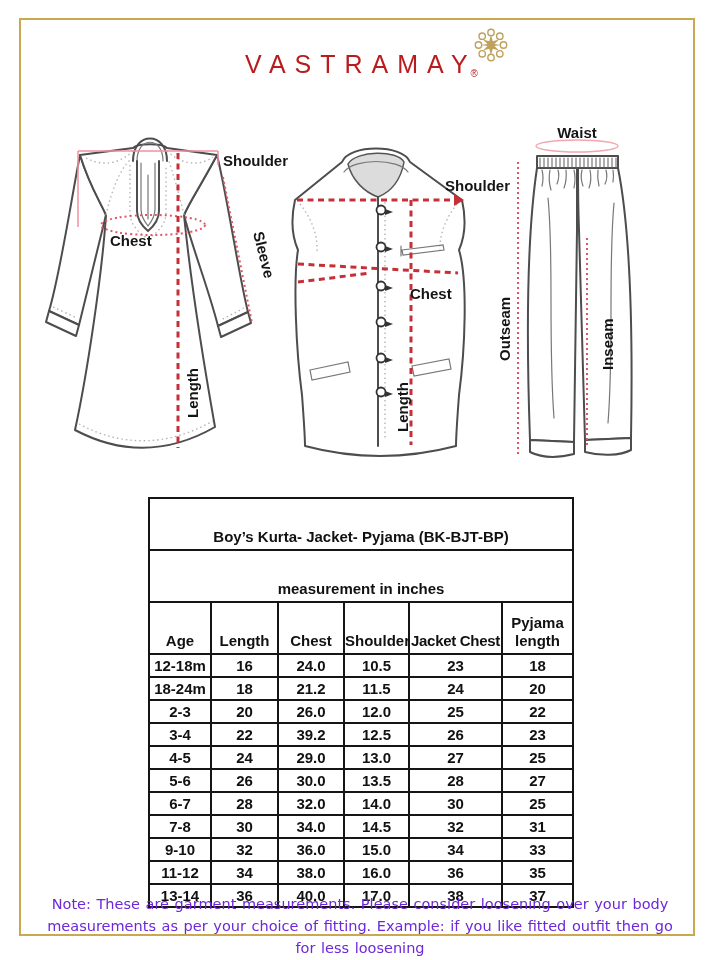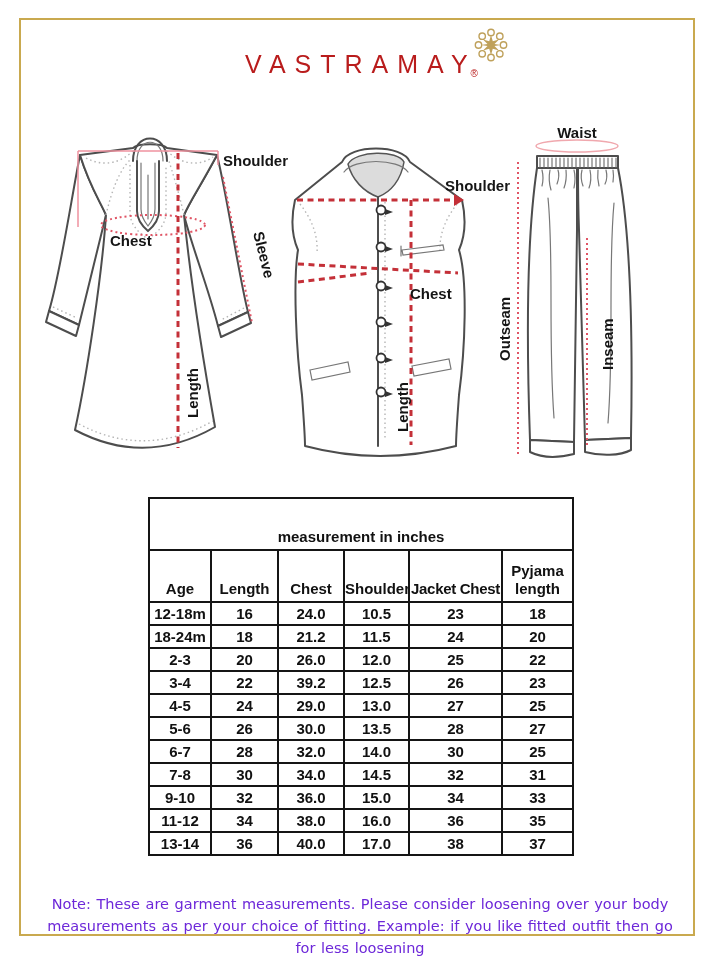--- a/index.html
+++ b/index.html
@@ -161,20 +161,23 @@
     <colgroup>
       <col style="width:62px">
         <col style="width:67px">
         <col style="width:66px">
       <col style="width:65px">
         <col style="width:93px">
         <col style="width:71px">
     </colgroup>
     <thead>
       <tr>
+        <th class="t-title" colspan="6">Boy’s Kurta- Jacket- Pyjama (BK-BJT-BP)</th>
+      </tr>
+      <tr>
         <th class="t-sub" colspan="6">measurement in inches</th>
       </tr>
       <tr>
         <th>Age</th>
         <th>Length</th>
         <th>Chest</th>
         <th>Shoulder</th>
         <th class="nw">Jacket Chest</th>
         <th>Pyjama length</th>
       </tr>

